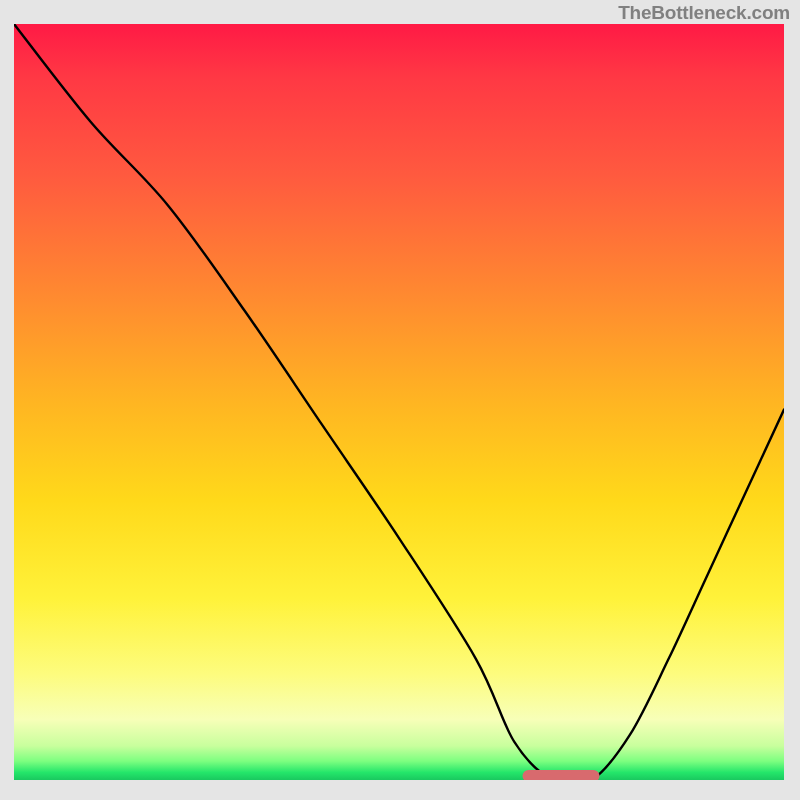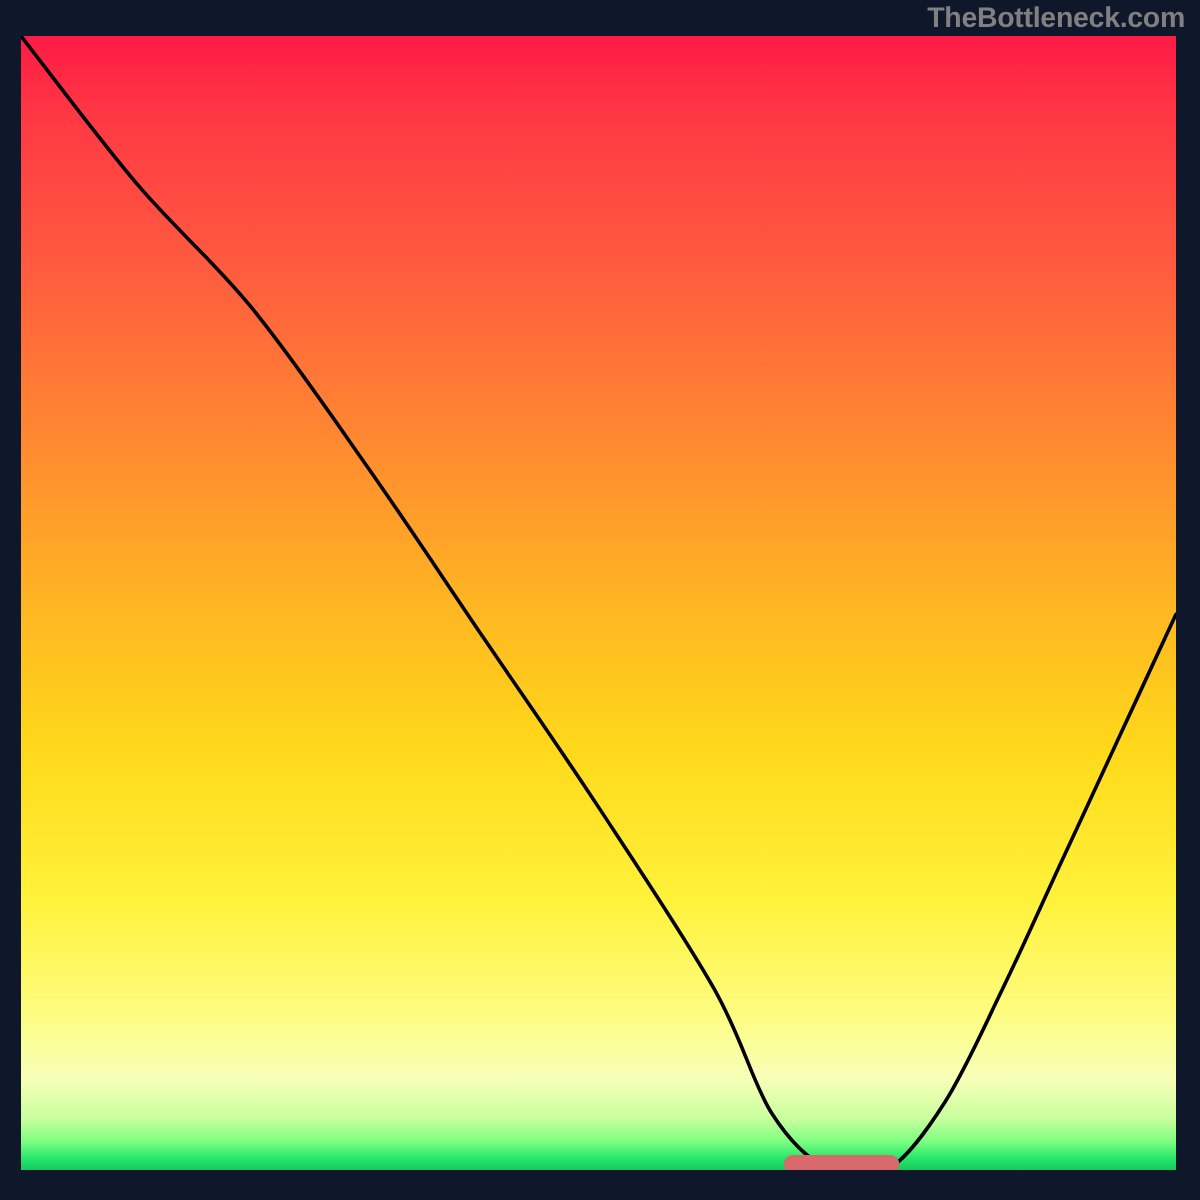--- a/index.html
+++ b/index.html
@@ -6,21 +6,21 @@
     margin: 0;
     padding: 0;
     width: 800px;
     height: 800px;
     background: #000;
     overflow: hidden;
   }
   .frame {
     position: absolute;
     inset: 0;
-    background: #0f172a;
+    background: #e5e5e5;
   }
   .plot-area {
     position: absolute;
     left: 14px;
     top: 24px;
     width: 770px;
     height: 756px;
     overflow: hidden;
   }
   .gradient {

